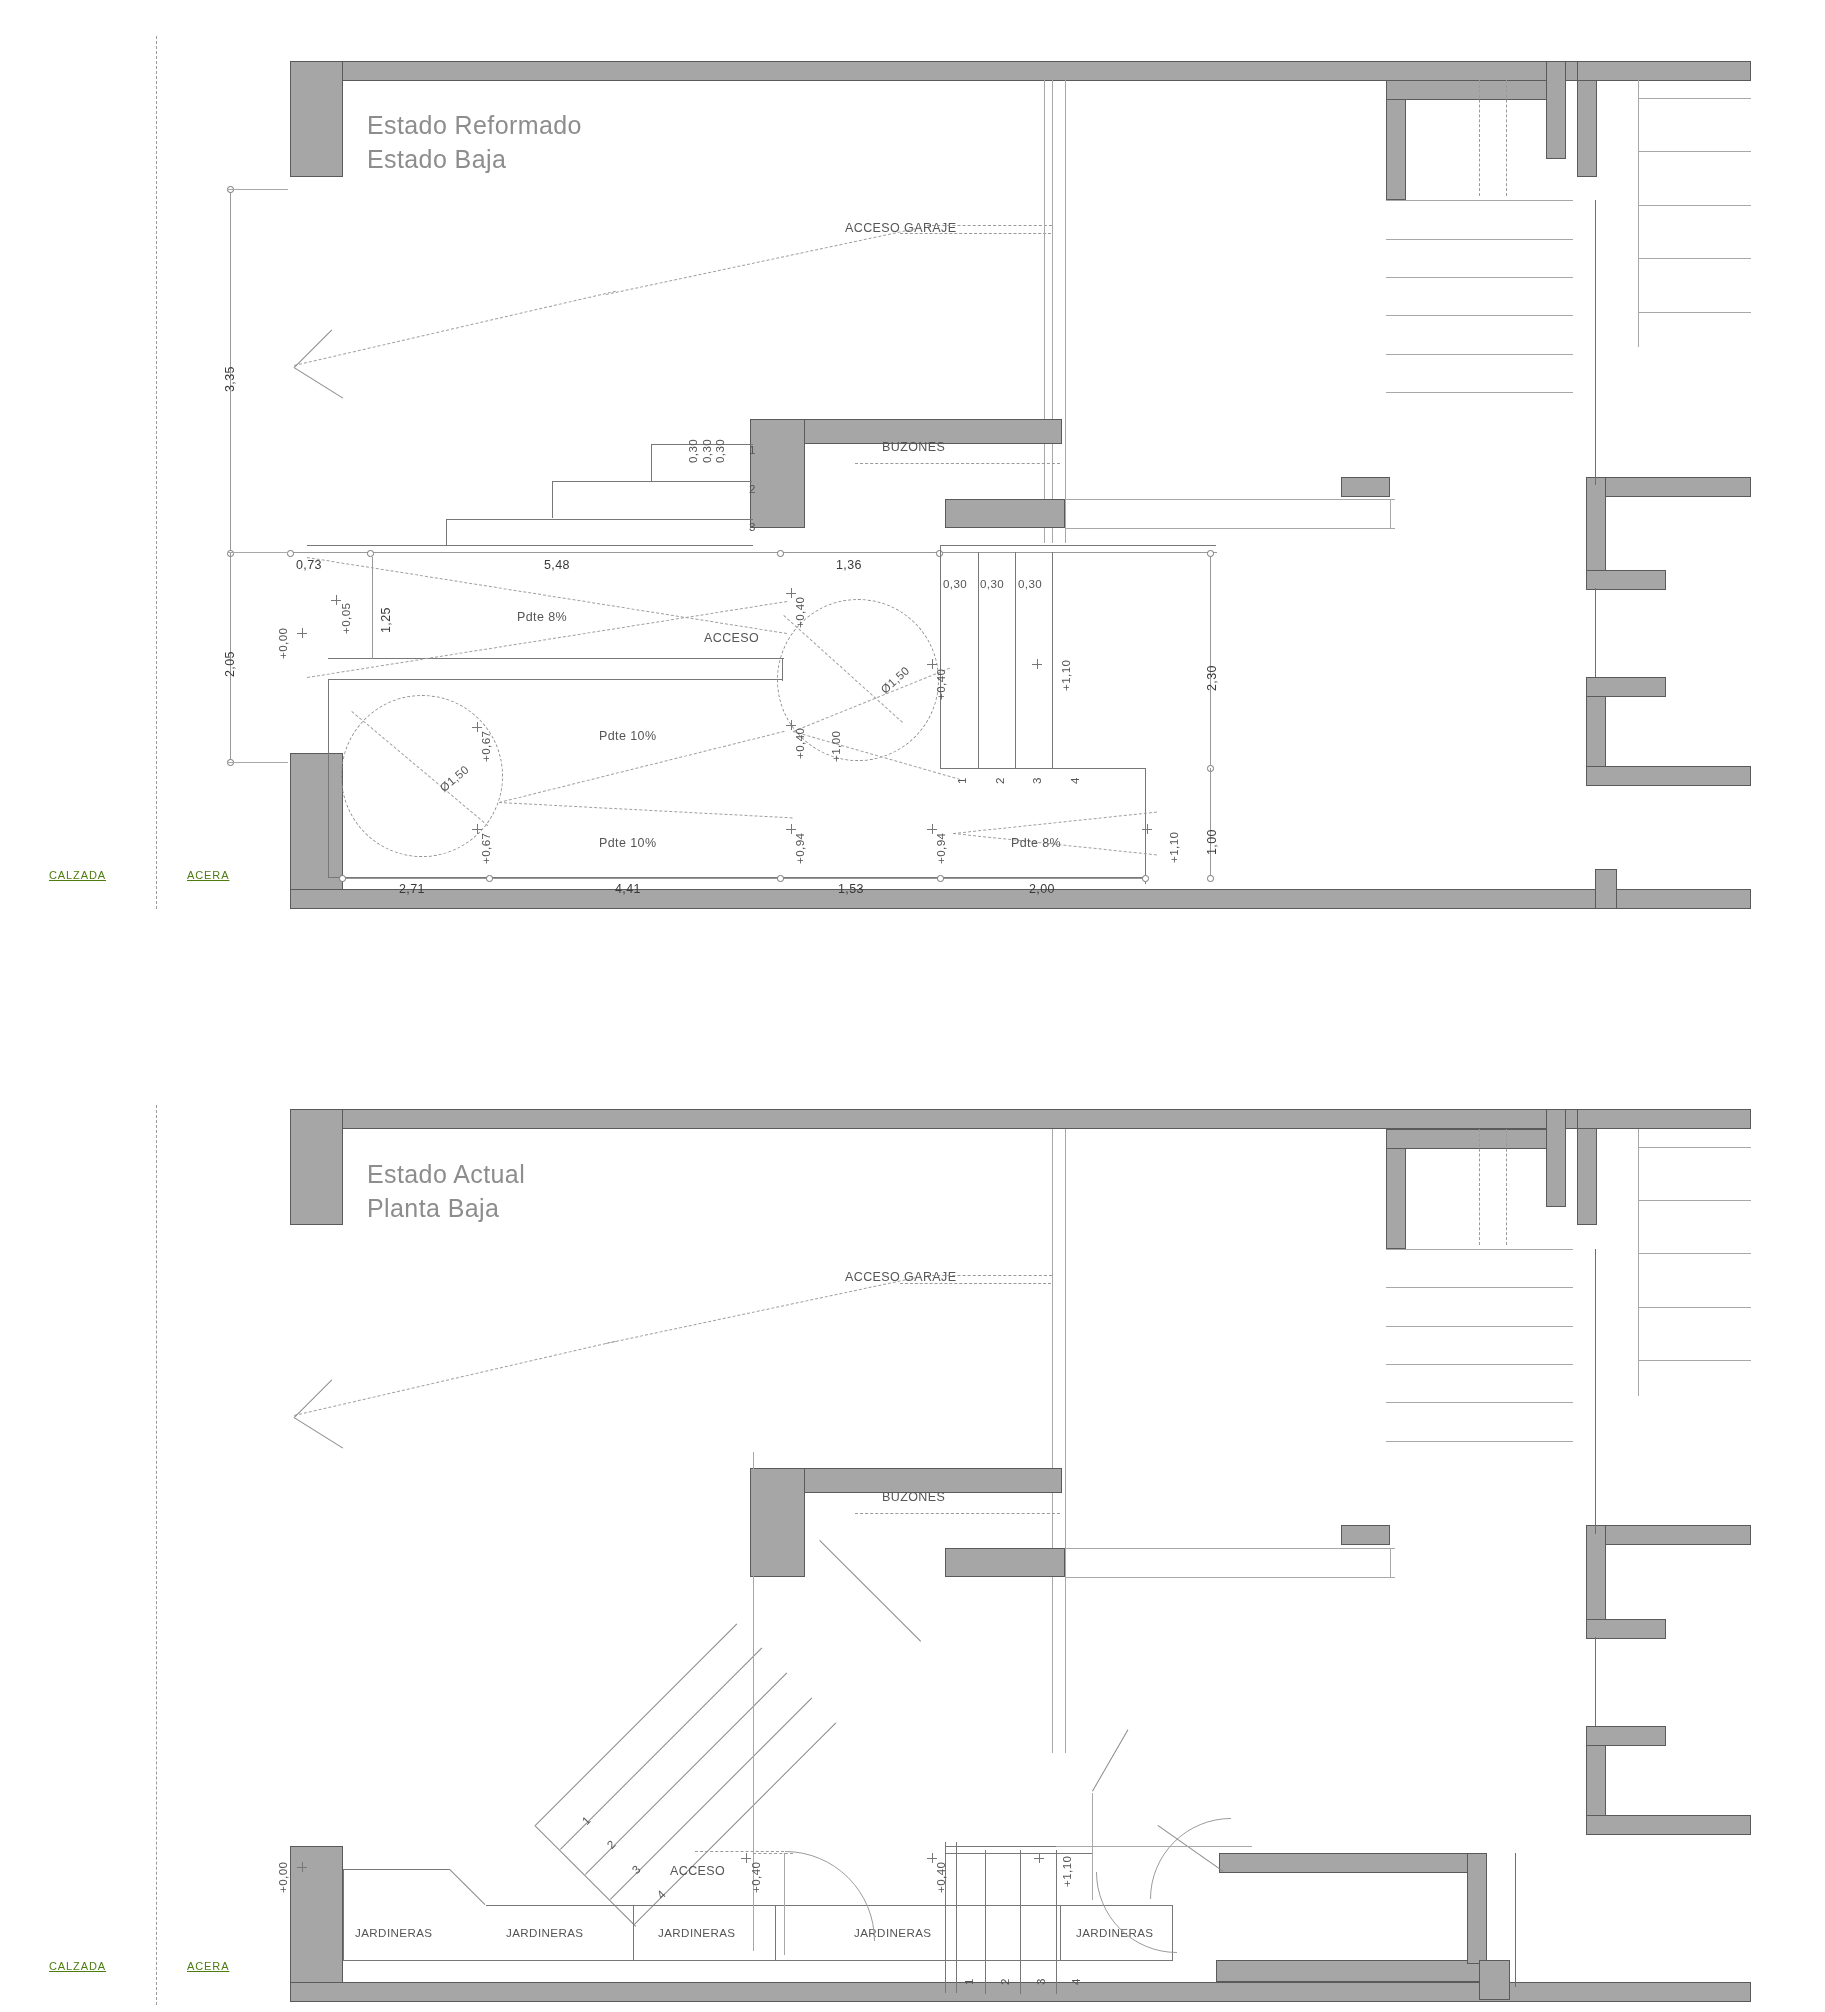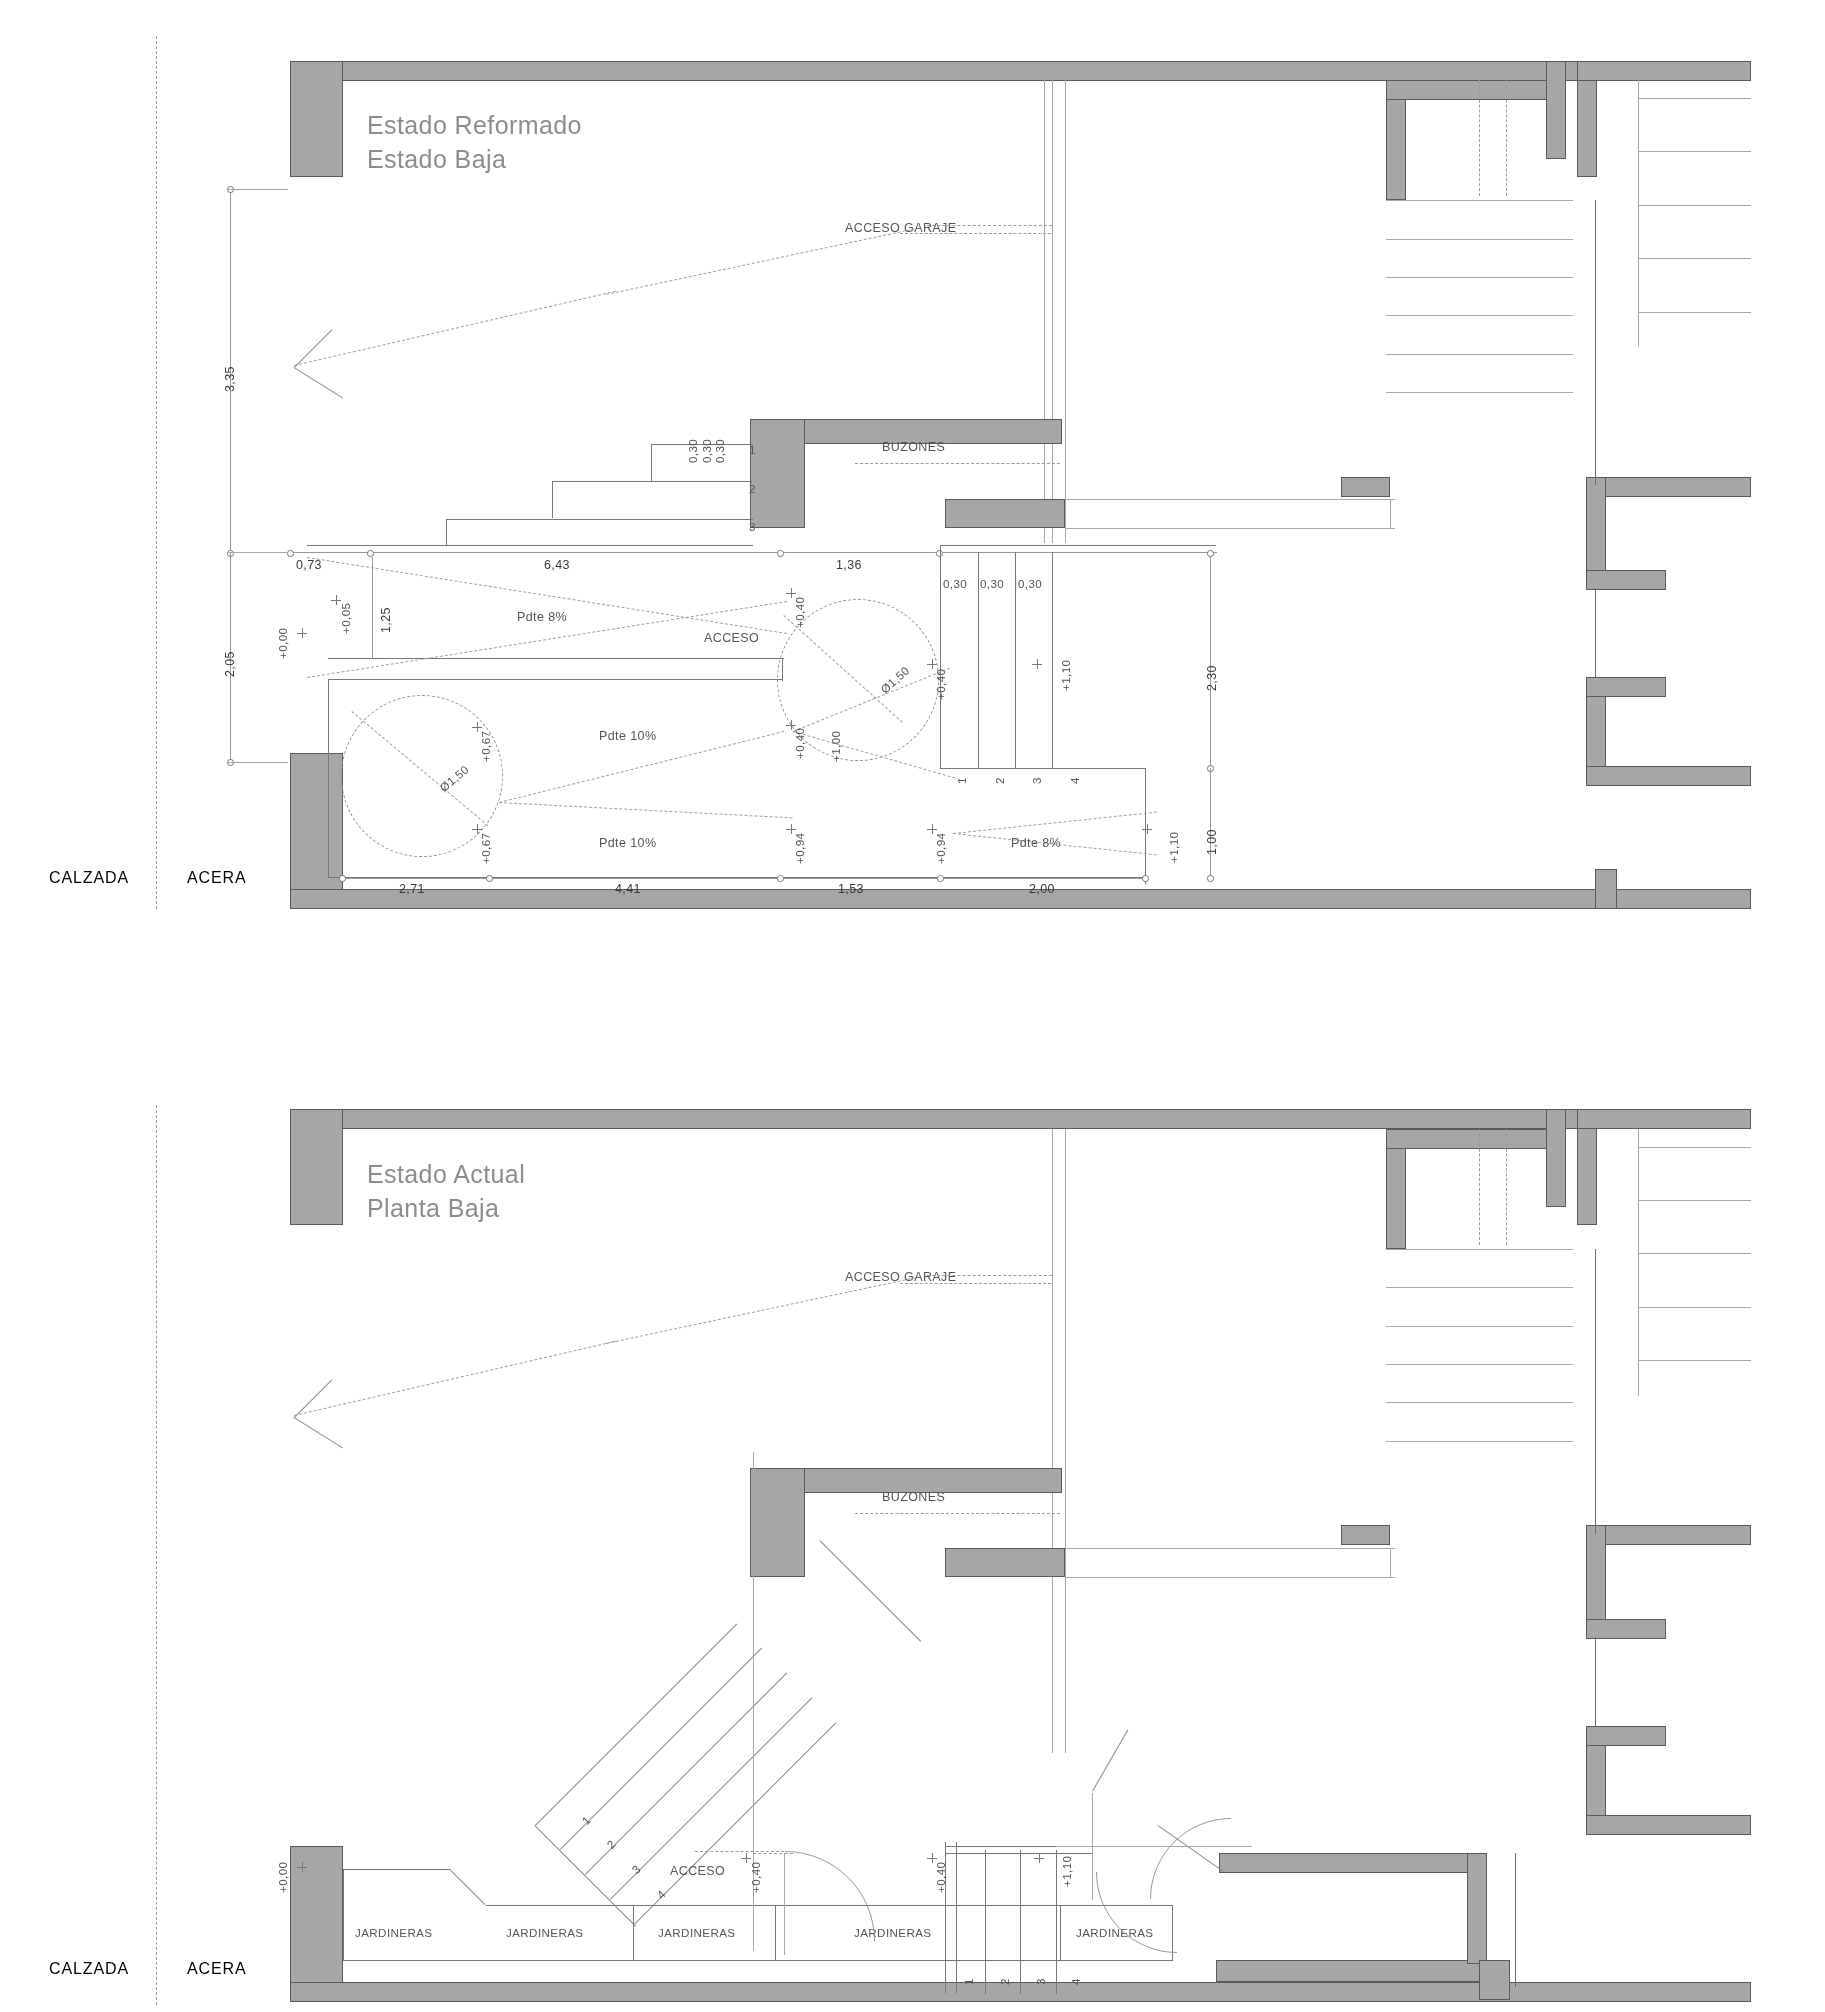--- a/index.html
+++ b/index.html
@@ -19,21 +19,21 @@
   .ln{position:absolute;background:#777;}
   .ln2{position:absolute;background:#a8a8a8;}
   .circ{position:absolute;border:0.9px dashed #8f8f8f;border-radius:50%;}
   .diag{position:absolute;height:0;border-top:0.9px dashed #a0a0a0;transform-origin:0 0;}
   .diagS{position:absolute;height:0;border-top:0.9px solid #8a8a8a;transform-origin:0 0;}
   .tick{position:absolute;width:4.5px;height:4.5px;border:0.9px solid #777;border-radius:50%;background:#fff;}
   .cross{position:absolute;width:9.8px;height:9.8px;}
   .cross:before,.cross:after{content:"";position:absolute;background:#777;}
   .cross:before{left:4.5px;top:0;width:0.9px;height:9.8px;}
   .cross:after{top:4.5px;left:0;height:0.9px;width:9.8px;}
-  .calz{position:absolute;font-size:16px;color:#000000;letter-spacing:0.9px;}
+  .calz{position:absolute;font-size:11px;color:#4d7c0f;letter-spacing:0.9px;text-decoration:underline;}
   .arc{position:absolute;border:0.9px solid #9b9b9b;border-radius:50%;}
 </style>
 </head>
 <body>
 
 <div id="sheet">
 
   <div class="plan">
 
     <div class="dashv" style="left:156px;top:36px;height:873px;"></div>
@@ -117,21 +117,21 @@
     <div class="rot lbl sm" style="left:713px;top:463px;">0,30</div>
     <div class="rot lbl sm" style="left:700px;top:463px;">0,30</div>
     <div class="rot lbl sm" style="left:686px;top:463px;">0,30</div>
 
     <div class="ln" style="left:290px;top:552px;width:927px;height:0.9px;background:#999;"></div>
     <div class="tick" style="left:287px;top:550px;"></div>
     <div class="tick" style="left:367px;top:550px;"></div>
     <div class="tick" style="left:777px;top:550px;"></div>
     <div class="tick" style="left:936px;top:550px;"></div>
     <div class="lbl dim" style="left:296px;top:558px;">0,73</div>
-    <div class="lbl dim" style="left:544px;top:558px;">6,43</div>
+    <div class="lbl dim" style="left:544px;top:558px;">5,48</div>
     <div class="lbl dim" style="left:836px;top:558px;">1,36</div>
 
     <div class="lbl sm" style="left:943px;top:577px;">0,30</div>
     <div class="lbl sm" style="left:980px;top:577px;">0,30</div>
     <div class="lbl sm" style="left:1018px;top:577px;">0,30</div>
 
     <div class="ln" style="left:940px;top:545px;width:276px;height:0.9px;"></div>
     <div class="ln" style="left:940px;top:545px;width:0.9px;height:223px;"></div>
     <div class="ln" style="left:978px;top:552px;width:0.9px;height:216px;"></div>
     <div class="ln" style="left:1015px;top:552px;width:0.9px;height:216px;"></div>

